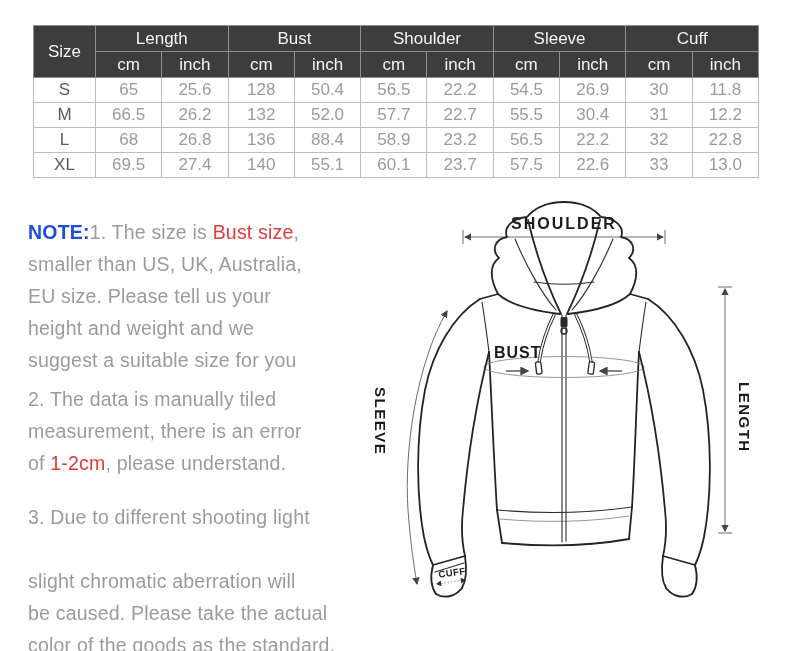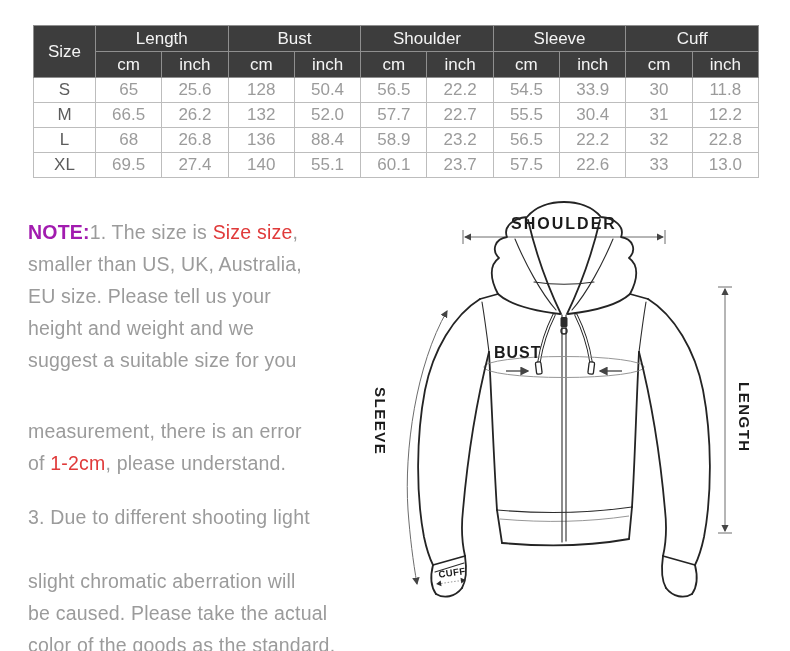--- a/index.html
+++ b/index.html
@@ -16,21 +16,21 @@
   table.size-table thead tr.unit-row th{height:25px;}
   table.size-table td{
     border:1px solid #bdbdbd;text-align:center;font-size:17px;height:24px;
     color:var(--num-gray,#9b9b9b);padding:0;background:#fff;}
   table.size-table td.size-cell{color:#5c5c5c;}
 
   
   .note{position:absolute;left:28px;font-size:19.5px;line-height:32px;
     color:var(--text-gray,#9b9b9b);white-space:nowrap;letter-spacing:.2px;}
   .note .red{color:var(--red,#e03a3a);}
-  .note .bold{font-weight:bold;color:#a21caf;}
+  .note .bold{font-weight:bold;color:#1d4ed8;}
   .note-1{top:196px;}
   .note-2{top:363px;}
   .note-3{top:481px;}
 
   
   .diagram{position:absolute;left:358px;top:195px;width:430px;height:456px;}
   .garment{fill:none;stroke:#242424;stroke-width:1.8;stroke-linecap:round;stroke-linejoin:round;}
   .garment-thin{fill:none;stroke:#2c2c2c;stroke-width:1.1;stroke-linecap:round;}
   .seam{fill:none;stroke:#8a8a8a;stroke-width:.9;}
   .dim{fill:none;stroke:#6d6d6d;stroke-width:1;}
@@ -74,21 +74,21 @@
     <tbody>
       <tr>
         <td class="size-cell">S</td>
         <td>65</td>
         <td>25.6</td>
         <td>128</td>
         <td>50.4</td>
         <td>56.5</td>
         <td>22.2</td>
         <td>54.5</td>
-        <td>33.9</td>
+        <td>26.9</td>
         <td>30</td>
         <td>11.8</td>
       </tr>
       <tr>
         <td class="size-cell">M</td>
         <td>66.5</td>
         <td>26.2</td>
         <td>132</td>
         <td>52.0</td>
         <td>57.7</td>
@@ -120,22 +120,22 @@
         <td>60.1</td>
         <td>23.7</td>
         <td>57.5</td>
         <td>22.6</td>
         <td>33</td>
         <td>13.0</td>
       </tr>
     </tbody>
   </table>
 
-  <p class="note note-1"><span class="bold">NOTE:</span><span>1. The size is </span><span class="red">Size size</span><span>,</span><br><span>smaller than US, UK, Australia,</span><br><span>EU size. Please tell us your</span><br><span>height and weight and we</span><br><span>suggest a suitable size for you</span></p>
-  <p class="note note-2"><br><span>measurement, there is an error</span><br><span>of </span><span class="red">1-2cm</span><span>, please understand.</span></p>
+  <p class="note note-1"><span class="bold">NOTE:</span><span>1. The size is </span><span class="red">Bust size</span><span>,</span><br><span>smaller than US, UK, Australia,</span><br><span>EU size. Please tell us your</span><br><span>height and weight and we</span><br><span>suggest a suitable size for you</span></p>
+  <p class="note note-2"><span>2. The data is manually tiled</span><br><span>measurement, there is an error</span><br><span>of </span><span class="red">1-2cm</span><span>, please understand.</span></p>
   <p class="note note-3"><span>3. Due to different shooting light</span><br><br><span>slight chromatic aberration will</span><br><span>be caused. Please take the actual</span><br><span>color of the goods as the standard.</span></p>
 
   <svg class="diagram" viewBox="0 0 430 456">
     <defs>
       <marker id="ah" viewBox="0 0 10 10" refX="8.5" refY="5" markerWidth="7.5" markerHeight="7.5" orient="auto-start-reverse">
           <path d="M0,0 L10,5 L0,10 z" fill="#444"></path>
         </marker>
     </defs>
 
     <g>

